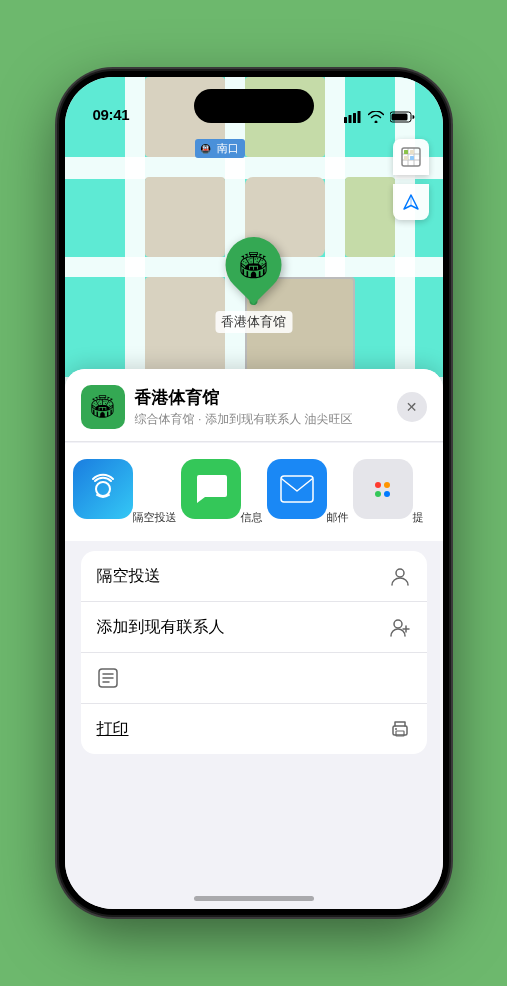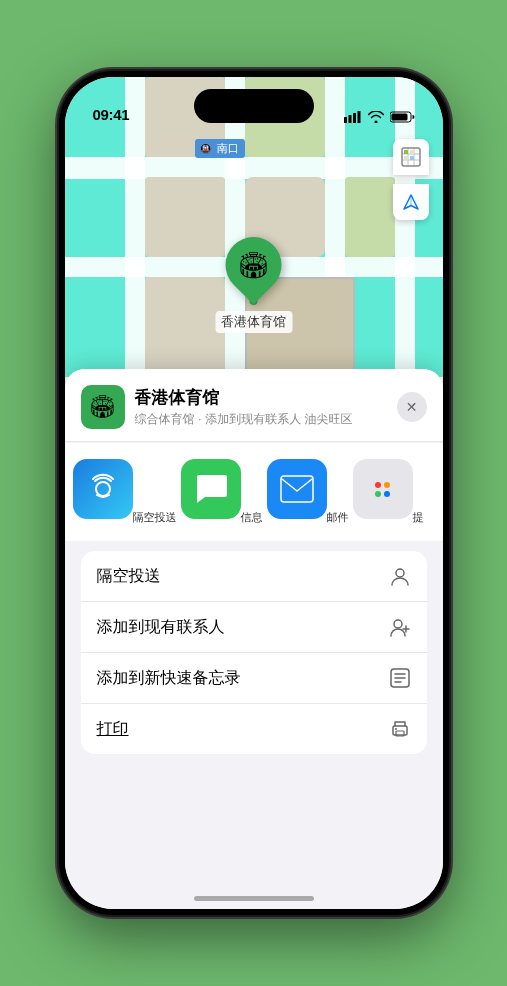--- a/index.html
+++ b/index.html
@@ -538,21 +538,20 @@
           <span class="action-icon">
             <svg width="22" height="22" viewBox="0 0 22 22">
               <circle cx="9" cy="8" r="4" stroke="#666" stroke-width="1.5" fill="none"></circle>
               <path d="M2 20c0-4 3.1-7 7-7s7 3 7 7" stroke="#666" stroke-width="1.5" fill="none" stroke-linecap="round"></path>
               <path d="M17 10v6M14 13h6" stroke="#666" stroke-width="1.5" stroke-linecap="round"></path>
             </svg>
           </span>
         </div>
 
         <div class="action-item">
-          <span class="action-label">添加到新快速备忘录</span>
           <span class="action-icon">
             <svg width="22" height="22" viewBox="0 0 22 22">
               <rect x="2" y="2" width="18" height="18" rx="3" stroke="#666" stroke-width="1.5" fill="none"></rect>
               <path d="M6 7h10M6 11h10M6 15h6" stroke="#666" stroke-width="1.5" stroke-linecap="round"></path>
             </svg>
           </span>
         </div>
 
         <div class="action-item">
           <span class="action-label">打印</span>

